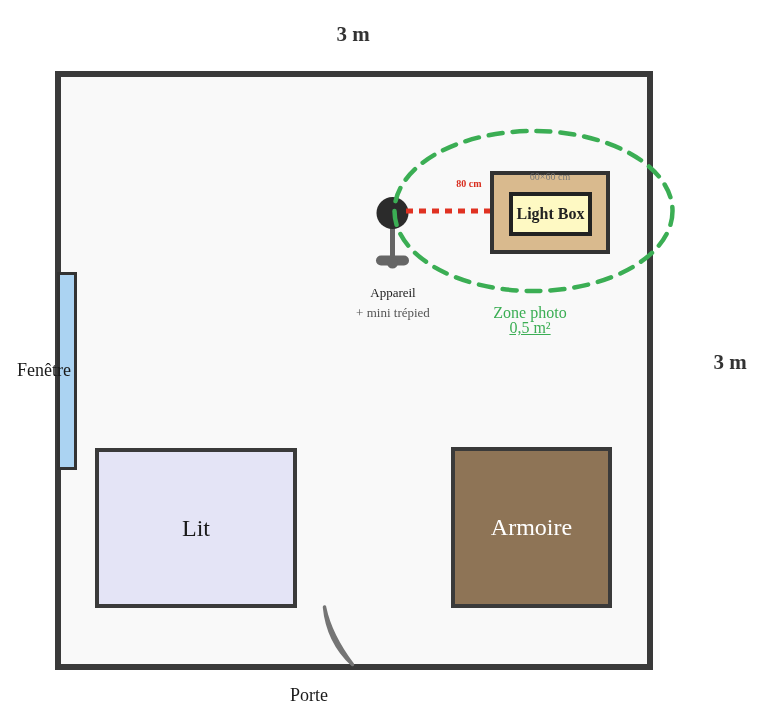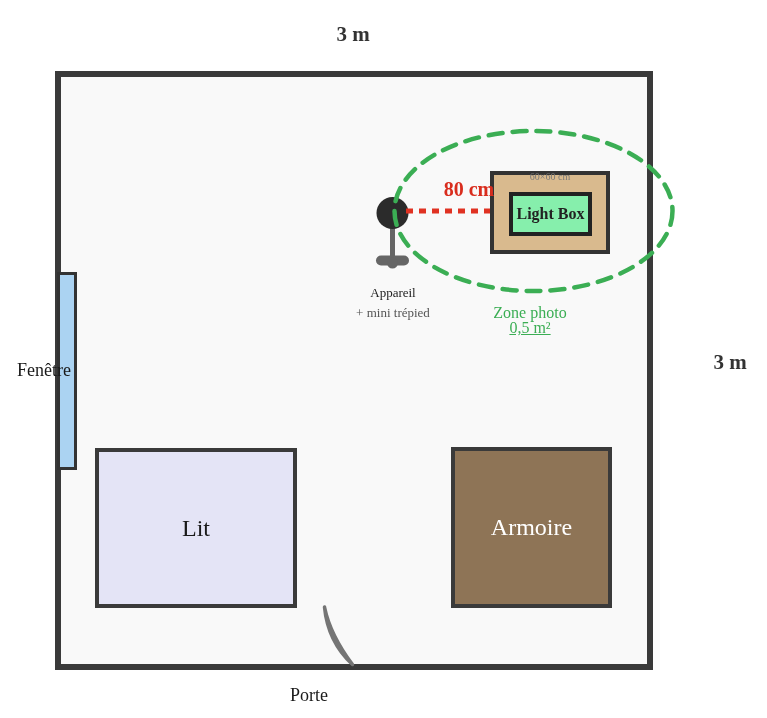--- a/index.html
+++ b/index.html
@@ -41,21 +41,21 @@
     display: flex; align-items: center; justify-content: center;
     font-size: 24px; color: #ffffff;
   }
   .lightbox-outer {
     left: 490px; top: 171px; width: 120px; height: 83px;
     background: #d9ba8e;
     border: 4px solid #333333;
   }
   .lightbox-inner {
     left: 509px; top: 192px; width: 83px; height: 44px;
-    background: #86efac;
+    background: #fef9c3;
     border: 4px solid #222222;
     display: flex; align-items: center; justify-content: center;
     font-size: 16px; font-weight: bold; color: #222222;
     white-space: nowrap;
   }
   .lightbox-size {
     left: 500px; top: 171px; width: 100px;
     text-align: center;
     font-size: 10px; color: #787878;
   }
@@ -66,21 +66,21 @@
   .dim-top { left: 313px; top: 22px; width: 80px; }
   .dim-right { left: 703px; top: 350px; width: 54px; }
   .side-label {
     font-size: 18px; color: #1a1a1a;
   }
   .fenetre-label { left: 17px; top: 360px; width: 72px; }
   .porte-label { left: 277px; top: 685px; width: 64px; text-align: center; }
   .distance-label {
     left: 438px; top: 178px; width: 62px;
     text-align: center;
-    font-size: 20px; font-weight: bold; color: #d92d1e;
+    font-size: 10px; font-weight: bold; color: #d92d1e;
   }
   .camera-label {
     left: 341px; top: 285px; width: 104px;
     text-align: center;
     font-size: 13px; color: #222222;
   }
   .camera-sublabel {
     left: 337px; top: 305px; width: 112px;
     text-align: center;
     font-size: 13px; color: #555555;

